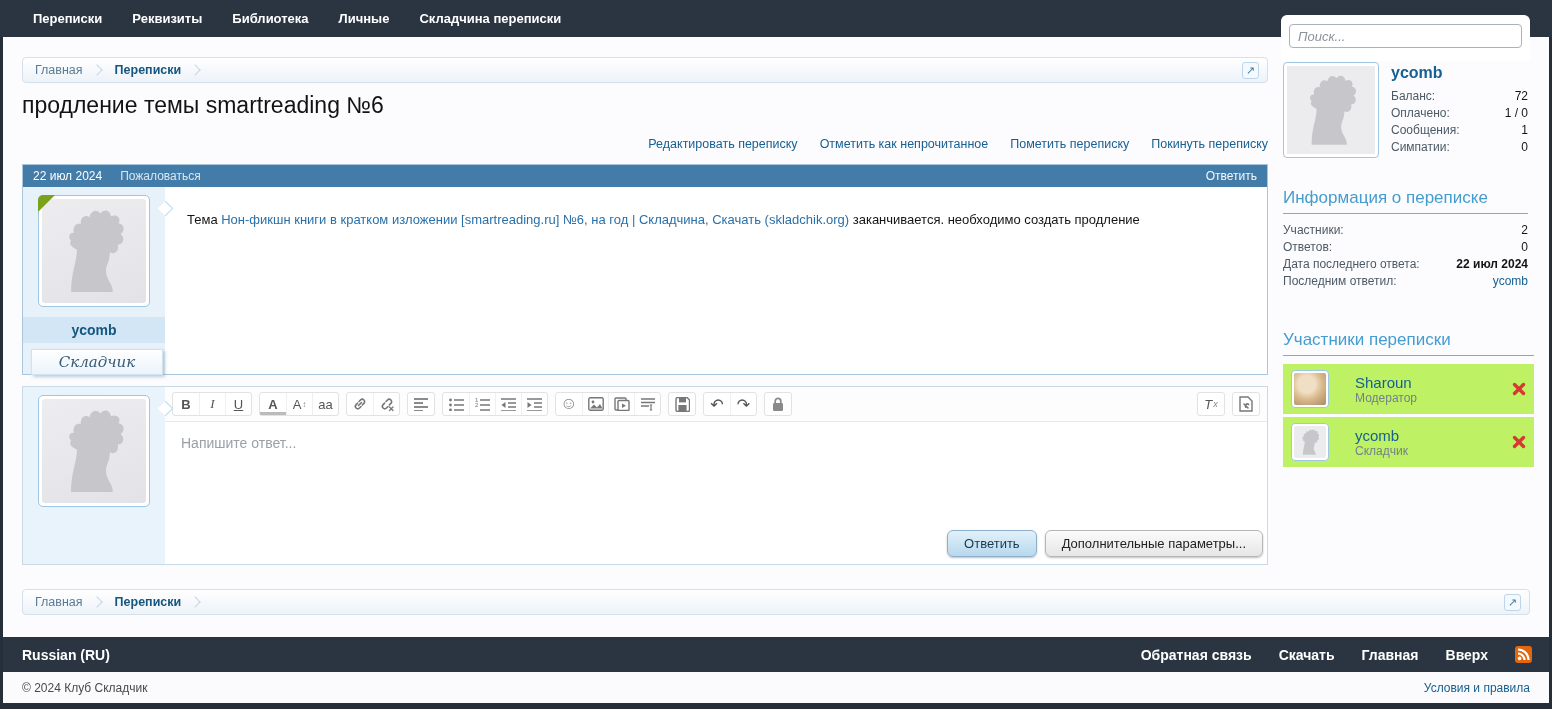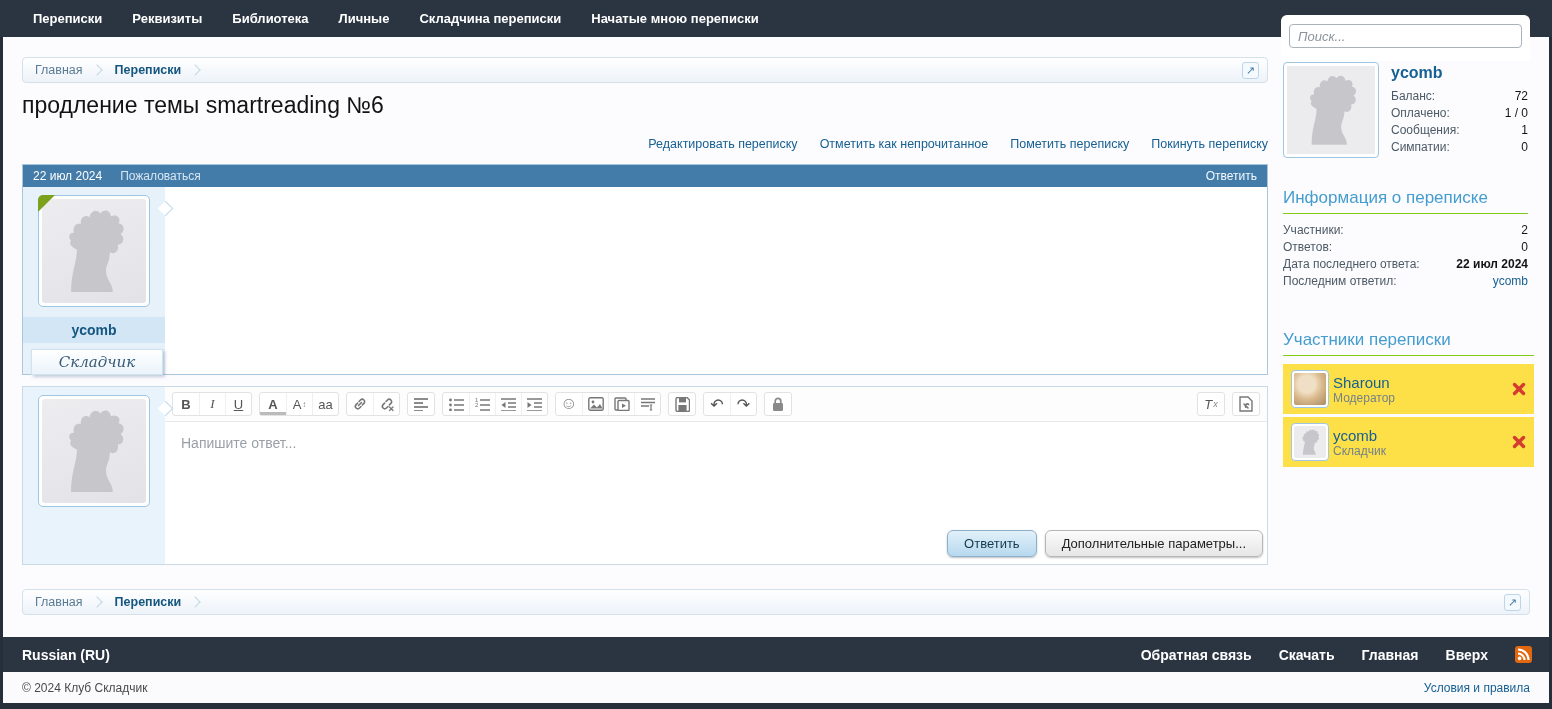--- a/index.html
+++ b/index.html
@@ -90,21 +90,21 @@
   .visitor-stats { flex:1; padding-top:2px; }
   .visitor-name { color:#176093; font-weight:bold; font-size:16px; margin-bottom:6px; cursor:pointer; }
   .stat-row, .info-row { display:flex; justify-content:space-between; font-size:12px; line-height:17px; }
   .stat-row .lbl, .info-row .lbl { color:#4c5a66; }
   .stat-row .val { color:#141414; }
   .sb-block-title { color:#459ccf; font-size:17px; padding-bottom:5px; border-bottom:1px solid #84cc16; margin-bottom:8px; }
   .sb-info { position:absolute; left:0; top:126px; width:245px; }
   .info-row .val.bold { font-weight:bold; }
   .info-row .val.link { color:#176093; cursor:pointer; }
   .sb-participants { position:absolute; left:0; top:268px; width:251px; }
-  .member-row { background:#fde047; display:flex; align-items:center; gap:4px; padding:6px 8px; margin-bottom:3px; }
+  .member-row { background:#bef264; display:flex; align-items:center; gap:26px; padding:6px 8px; margin-bottom:3px; }
   .member-avatar { width:38px; height:38px; background:#fff; border:1px solid #9fc6e2; border-radius:4px; padding:2px; flex:0 0 auto; cursor:pointer; }
   .member-avatar .ph { width:32px; height:32px; border-radius:2px; }
   .member-meta { flex:1; }
   .member-name { color:#176093; font-size:15px; cursor:pointer; }
   .member-role { color:#74808a; font-size:12px; }
   .member-del { cursor:pointer; width:14px; height:14px; }
 
   
   .footerbar { left:3px; top:637px; width:1546px; height:35px; background:#2b3542; display:flex; align-items:center; padding:0 17px 0 19px; }
   .footer-lang { color:#fff; font-weight:bold; font-size:14px; cursor:pointer; }
@@ -124,21 +124,20 @@
     <path id="sil" d="M30 96 C30 74 36 66 36 52 C31 50 27 46 30 43 C26 39 29 34 33 35 C31 28 36 24 40 26 C39 19 45 15 49 19 C50 12 57 10 60 15 C64 9 71 12 71 18 C77 15 82 20 79 25 C85 26 86 33 81 36 C86 40 84 47 78 47 C80 53 75 58 70 55 C70 64 66 68 66 74 C66 84 73 86 73 96 Z"></path>
   </defs>
 </svg>
 
 <div class="abs topnav">
   <span class="nav-item">Переписки</span>
   <span class="nav-item">Реквизиты</span>
   <span class="nav-item">Библиотека</span>
   <span class="nav-item">Личные</span>
   <span class="nav-item">Складчина переписки</span>
-  <span class="nav-item">Начатые мною переписки</span>
 </div>
 
 <div class="abs pagebg"></div>
 
 <div class="abs search-panel">
   <input type="text" placeholder="Поиск..." style="">
 </div>
 
 <div class="abs crumbbar top">
   <span class="crumb-home">Главная</span>
@@ -168,20 +167,23 @@
       <div class="avatar-frame">
         <div class="avatar-sil">
           <svg class="sil-svg" viewBox="0 0 104 104">
               <use href="#sil" fill="#c7c7cb" transform="scale(0.97)"></use>
             </svg>
         </div>
         <div class="online-badge"></div>
       </div>
       <div class="nameplate">ycomb</div>
       <div class="user-banner">Складчик</div>
+    </div>
+    <div class="msg-content">
+      <span>Тема </span><span class="link">Нон-фикшн книги в кратком изложении [smartreading.ru] №6, на год | Складчина, Скачать (skladchik.org)</span><span> заканчивается. необходимо создать продление</span>
     </div>
   </div>
 </div>
 
 <div class="abs editor">
   <div class="editor-user">
     <div class="pointer"></div>
     <div class="avatar-frame">
       <div class="avatar-sil">
         <svg class="sil-svg" viewBox="0 0 104 104">

